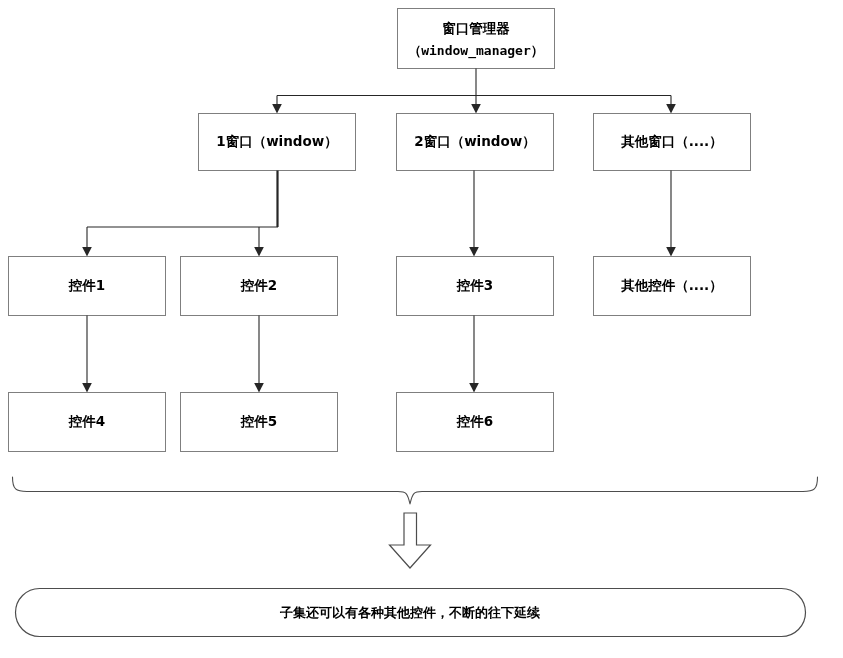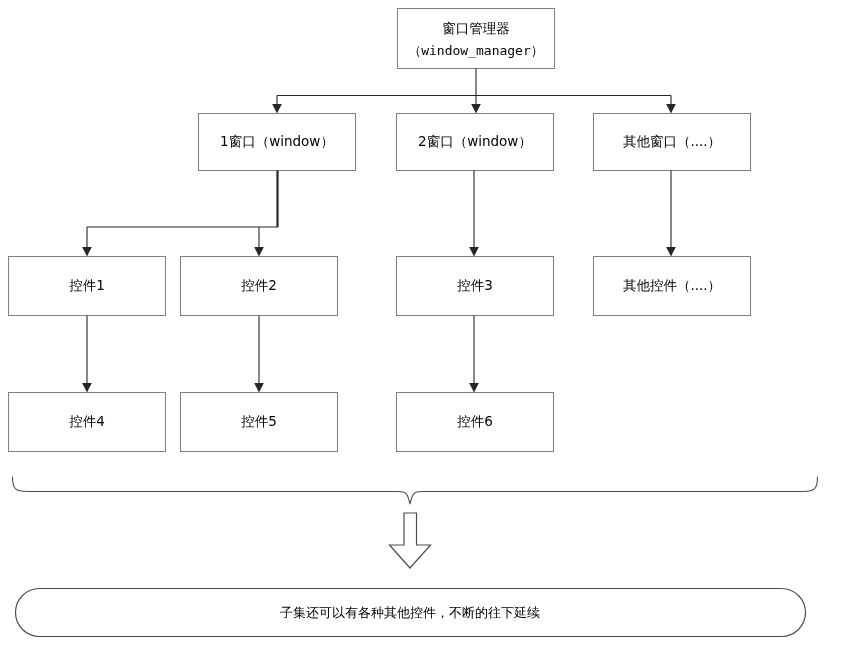--- a/index.html
+++ b/index.html
@@ -10,20 +10,21 @@
   body {
     width: 843px;
     height: 658px;
     font-family: "DejaVu Sans", "Liberation Sans", sans-serif;
     overflow: hidden;
   }
   #diagram-root {
     position: relative;
     width: 843px;
     height: 658px;
+    font-weight: bold;
   }
   svg.diagram-canvas {
     position: absolute;
     top: 0;
     left: 0;
     width: 843px;
     height: 658px;
     display: block;
   }
   .node-box {

